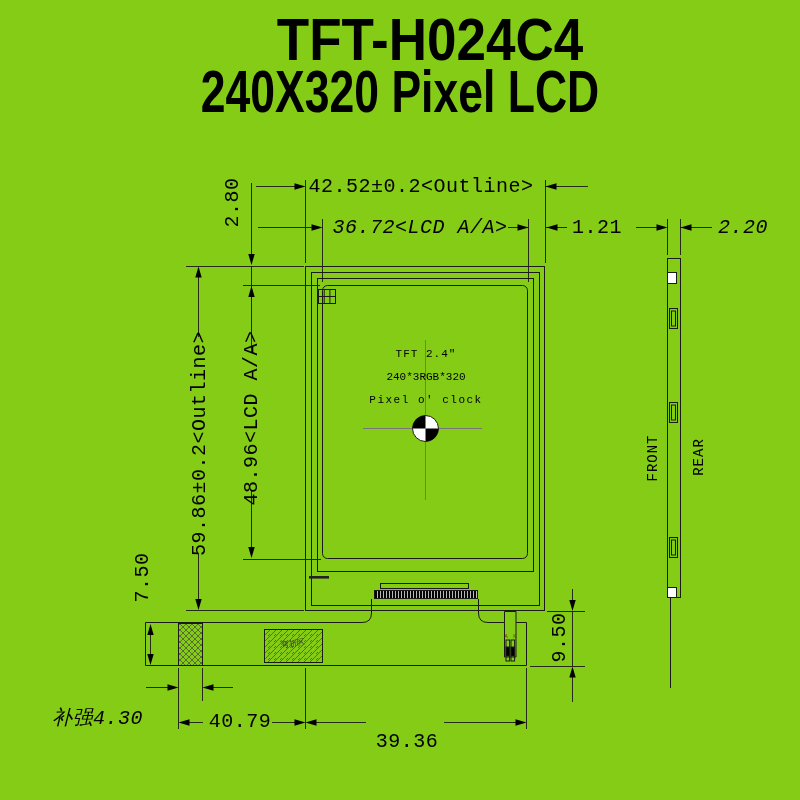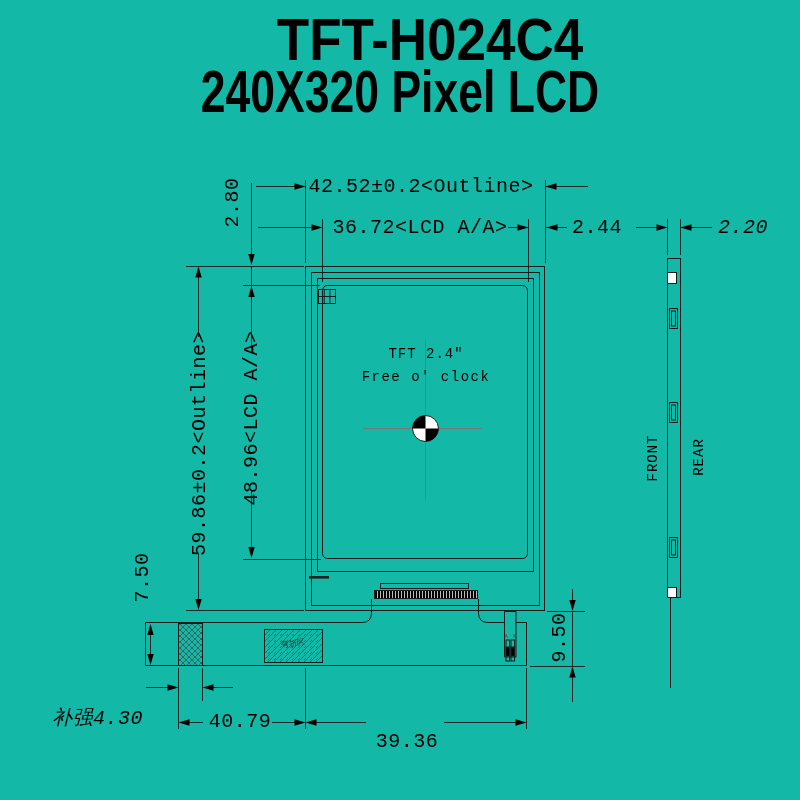--- a/index.html
+++ b/index.html
@@ -1,24 +1,24 @@
 <!DOCTYPE html>
 <html><head>
 <meta charset="utf-8">
 <style>
   html,body{margin:0;padding:0;background:#fff;}
-  #canvas{position:relative;width:800px;height:800px;background:#14b8a6;overflow:hidden;
+  #canvas{position:relative;width:800px;height:800px;background:#84cc16;overflow:hidden;
           font-family:"Liberation Mono","DejaVu Sans Mono",monospace;color:#111;}
   #linework{position:absolute;left:0;top:0;}
   .abs{position:absolute;white-space:nowrap;}
   .title{font-family:"Liberation Sans","DejaVu Sans",sans-serif;font-weight:bold;
          text-align:center;line-height:1;color:#000;}
   .dim{font-size:20px;letter-spacing:.5px;color:#000;text-align:center;}
   .rot{transform:rotate(-90deg);transform-origin:center center;text-align:center;}
-  .ctr-label{text-align:center;font-size:14px;line-height:23px;color:#000;}
+  .ctr-label{text-align:center;font-size:11px;line-height:23px;color:#000;}
   .viewlab{font-size:14px;letter-spacing:1px;color:#000;}
   .tiny{color:#7a3014;}
 </style>
 </head>
 <body>
 
 <div id="canvas">
 
   <svg id="linework" width="800" height="800" viewBox="0 0 800 800">
     <defs>
@@ -140,37 +140,38 @@
         <path d="M150.5,665 l-3.2,-11 h6.4 z"></path>
       <path d="M572.5,611 l-3.2,-11 h6.4 z"></path>
         <path d="M572.5,666.5 l-3.2,11 h6.4 z"></path>
     </g>
   </svg>
 
   <div class="abs title" style="left:60px;top:10px;width:740px;font-size:53px;transform:scaleY(1.12);transform-origin:top center;">TFT-H024C4</div>
   <div class="abs title" style="left:0px;top:62px;width:800px;font-size:53px;transform:scale(0.84,1.12);transform-origin:top center;">240X320 Pixel LCD</div>
 
   <div class="abs dim" style="left:300px;top:175px;width:242px;">42.52±0.2&lt;Outline&gt;</div>
-  <div class="abs dim" style="left:332px;top:216px;width:176px;">36.72&lt;LCD A/A&gt;</div>
-  <div class="abs dim" style="left:568px;top:216px;width:58px;">2.44</div>
+  <div class="abs dim" style="left:332px;top:216px;width:176px;font-style:italic;">36.72&lt;LCD A/A&gt;</div>
+  <div class="abs dim" style="left:568px;top:216px;width:58px;">1.21</div>
   <div class="abs dim" style="left:714px;top:216px;width:58px;font-style:italic;">2.20</div>
   <div class="abs dim rot" style="left:202px;top:191px;width:60px;">2.80</div>
 
   <div class="abs dim rot" style="left:84px;top:432px;width:230px;">59.86±0.2&lt;Outline&gt;</div>
   <div class="abs dim rot" style="left:165px;top:408px;width:172px;">48.96&lt;LCD A/A&gt;</div>
   <div class="abs dim rot" style="left:113px;top:566px;width:58px;">7.50</div>
 
   <div class="abs dim" style="left:52px;top:704px;width:90px;font-style:italic;">补强4.30</div>
   <div class="abs dim" style="left:205px;top:710px;width:70px;">40.79</div>
   <div class="abs dim" style="left:369px;top:710px;width:76px;margin-top:20px;">39.36</div>
   <div class="abs dim rot" style="left:530px;top:626px;width:58px;">9.50</div>
 
   <div class="abs ctr-label" style="left:348px;top:343px;width:156px;">
     <div style="letter-spacing:1px;">TFT 2.4″</div>
-    <div style="letter-spacing:1.5px;">Free o' clock</div>
+    <div>240*3RGB*320</div>
+    <div style="letter-spacing:1.5px;">Pixel o' clock</div>
   </div>
 
   <div class="abs" style="left:264px;top:638px;width:58px;text-align:center;font-size:8px;color:#333;transform:rotate(-8deg);">弯折区</div>
   <div class="abs tiny" style="left:501px;top:633px;width:20px;text-align:center;font-size:5.5px;letter-spacing:1px;">A K</div>
 
   <div class="abs viewlab rot" style="left:618px;top:450px;width:70px;">FRONT</div>
   <div class="abs viewlab rot" style="left:664px;top:449px;width:70px;">REAR</div>
 
 </div>
 

